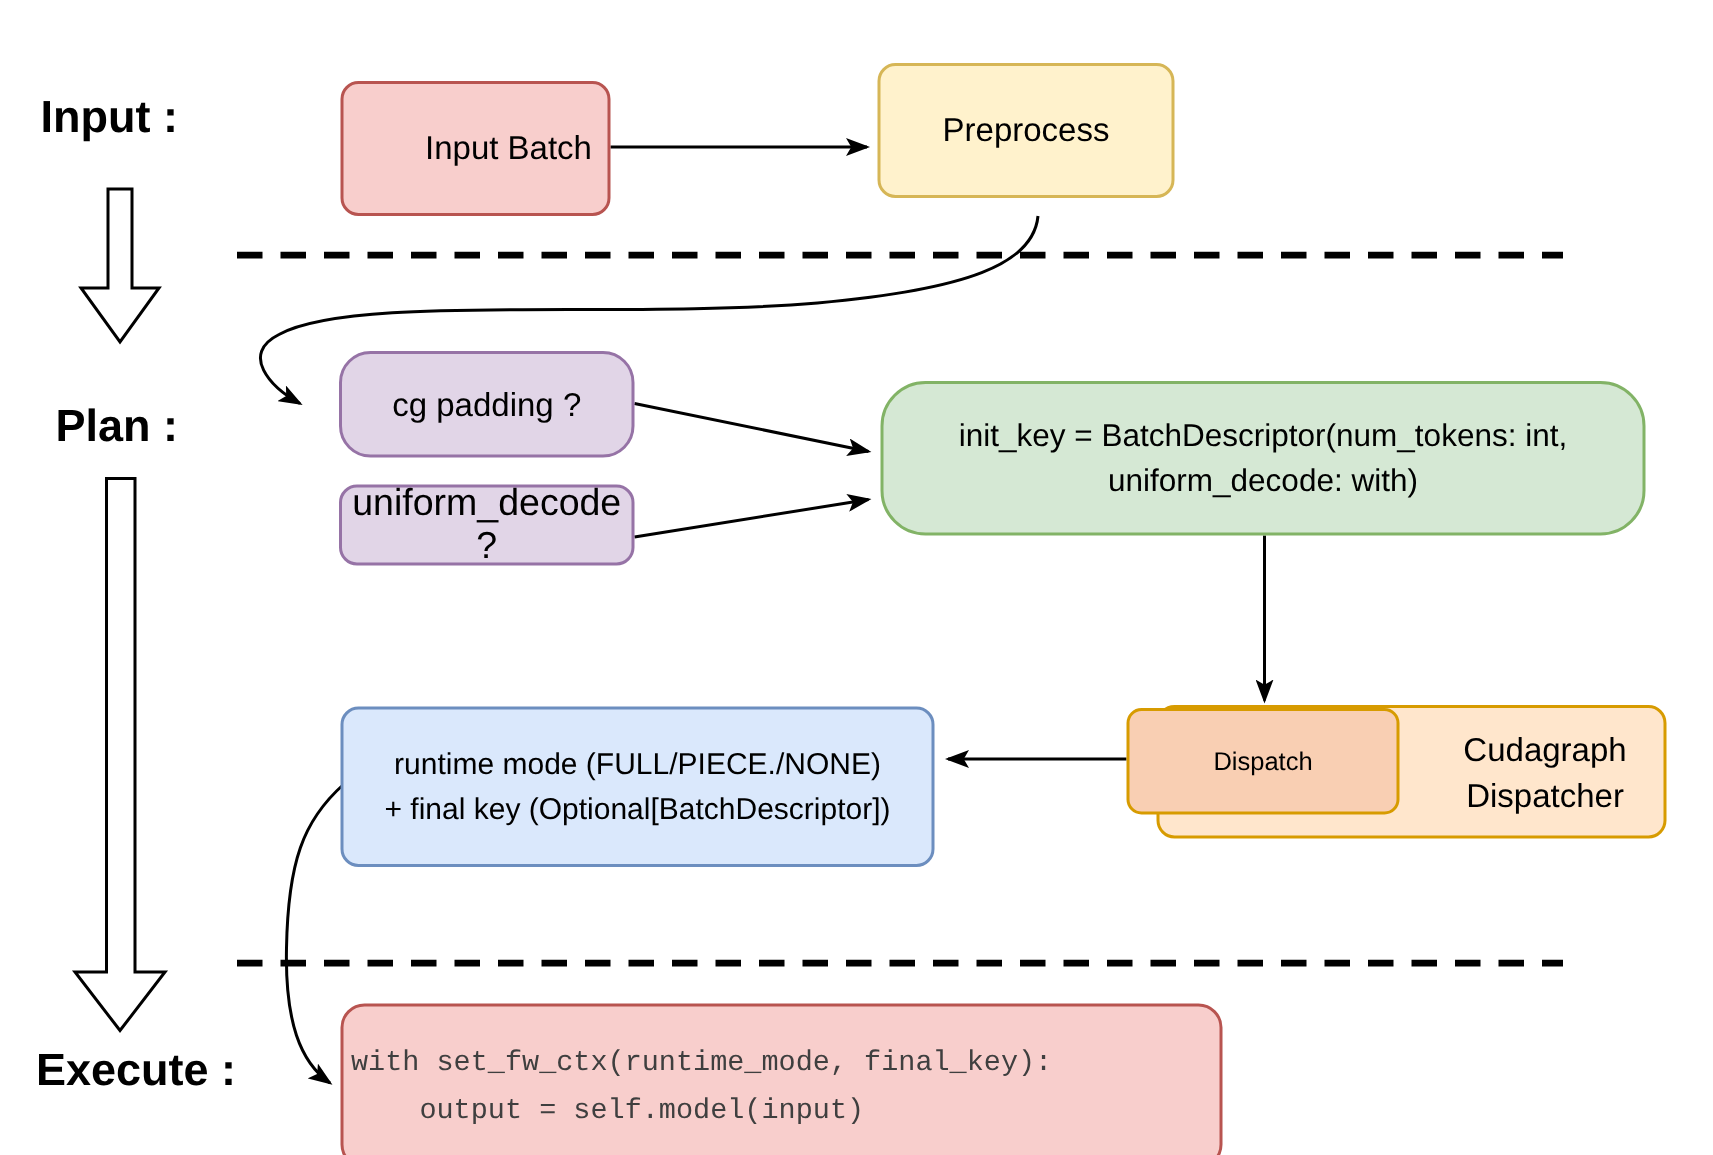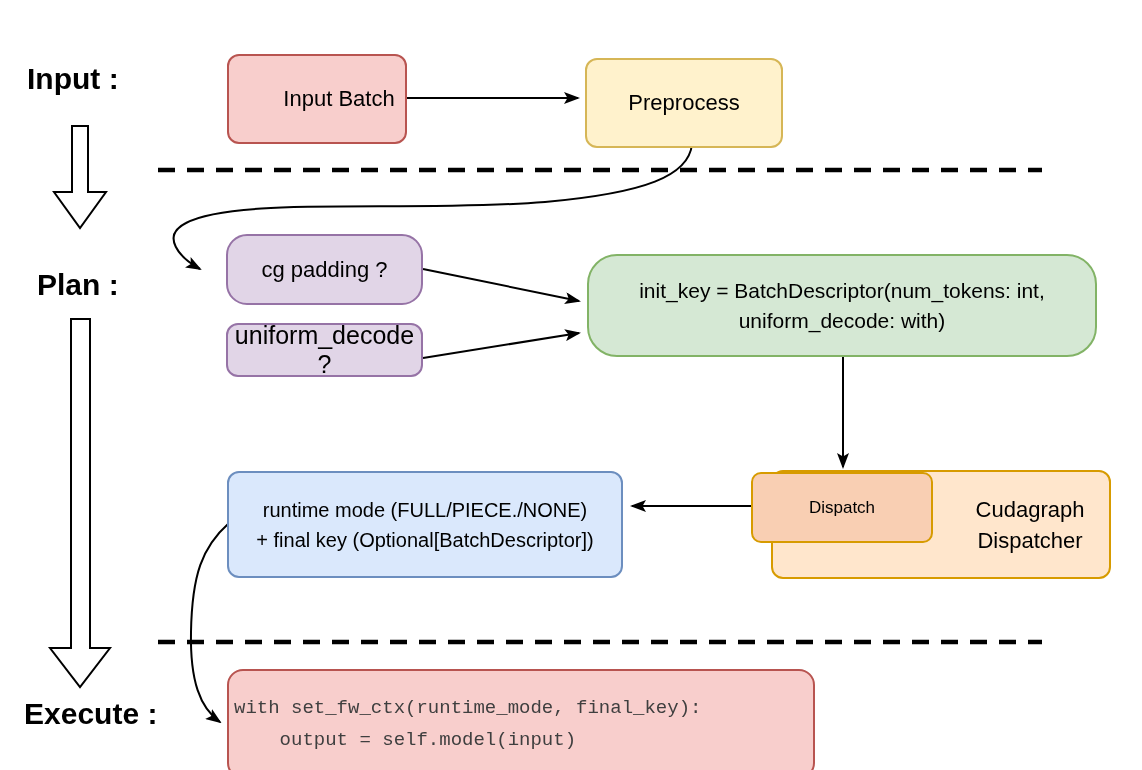--- a/index.html
+++ b/index.html
@@ -26,26 +26,26 @@
   }
   .red   {background:#F8CECC;border-color:#B85450;padding-left:44px;}
   .yellow{background:#FFF2CC;border-color:#D6B656;}
   .purple{background:#E1D5E7;border-color:#9673A6;}
   .green {background:#D5E8D4;border-color:#82B366;border-radius:30px;}
   .blue  {background:#DAE8FC;border-color:#6C8EBF;}
   .orange{background:#FFE6CC;border-color:#D79B00;}
   .orange-inner{background:#F9CFB3;border-color:#D79B00;}
 
   #input-batch   {left:227px;top:28px;width:180px;height:90px;font-size:22px;}
-  #preprocess    {left:585px;top:32px;width:198px;height:90px;font-size:22px;}
+  #preprocess    {left:585px;top:16px;width:198px;height:90px;font-size:22px;}
   #cg-padding    {left:226px;top:208px;width:197px;height:71px;font-size:22px;border-radius:21px;}
   #uniform-decode{left:226px;top:297px;width:197px;height:54px;font-size:25px;align-items:center;}
   #init-key      {left:587px;top:228px;width:510px;height:103px;font-size:21px;line-height:30px;}
   #runtime-mode  {left:227px;top:445px;width:396px;height:107px;font-size:20px;line-height:30px;}
-  #cudagraph-outer{left:771px;top:444px;width:340px;height:109px;}
+  #cudagraph-outer{left:771px;top:444px;width:340px;height:89px;}
   #cudagraph-label{
     position:absolute;left:178px;top:0;right:0;bottom:0;
     display:flex;flex-direction:column;align-items:center;justify-content:center;
     font-size:22px;line-height:31px;
   }
   #dispatch-inner{left:751px;top:446px;width:182px;height:71px;font-size:17px;border-radius:10px;}
   #execute-code{
     left:227px;top:643px;width:588px;height:110px;
     border-radius:16px;
     align-items:flex-start;

